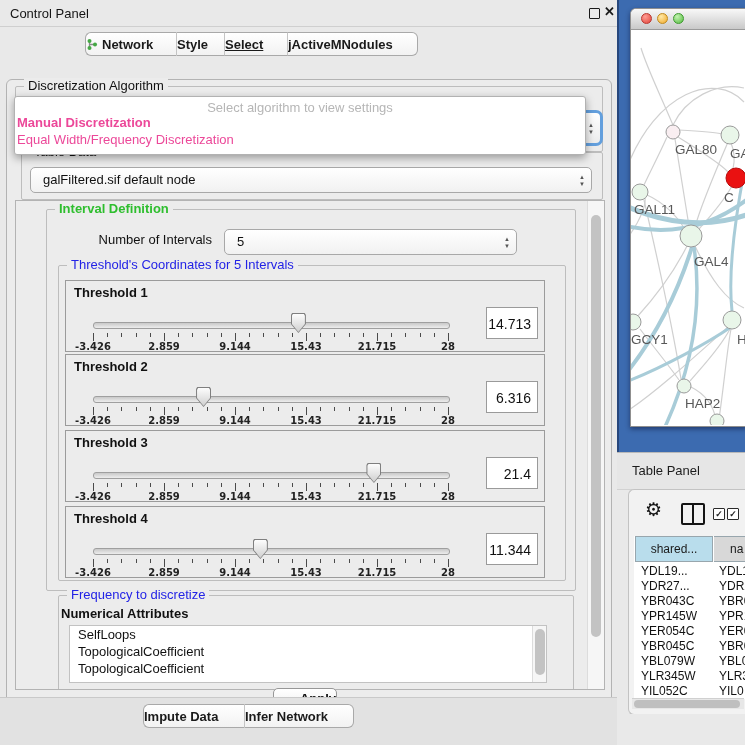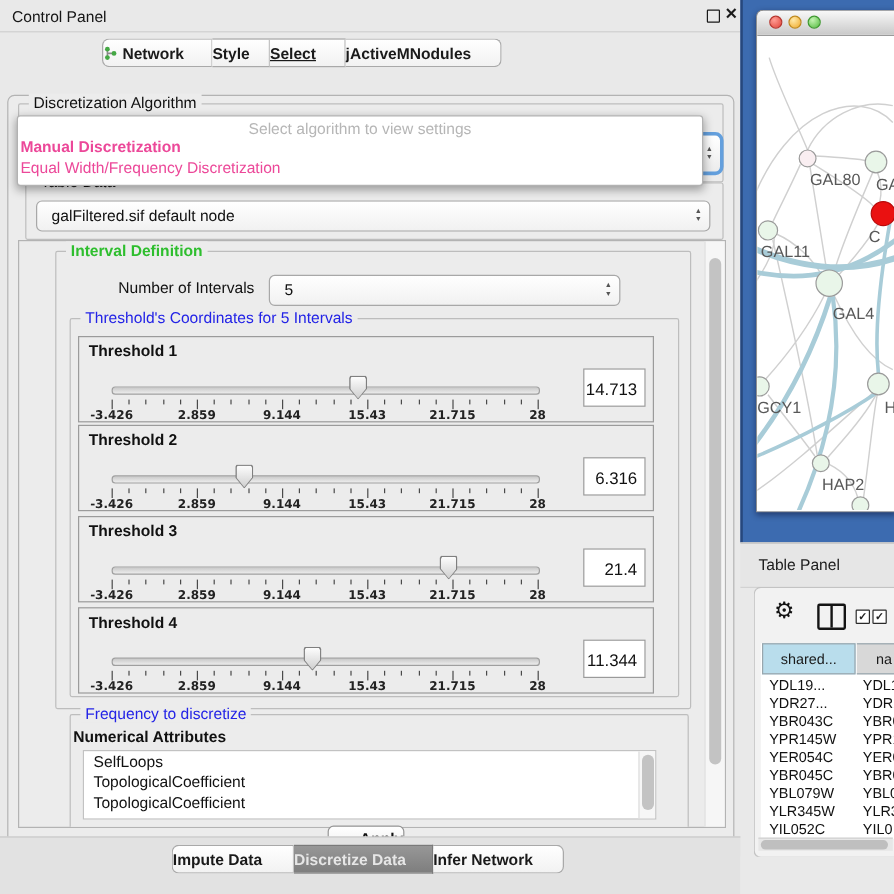--- a/index.html
+++ b/index.html
@@ -363,21 +363,20 @@
         <div class="vthumb" style="left:3px;top:14px;height:422px;"></div>
       </div>
     </div>
 
     <div class="abs" id="apply-btn">Apply</div>
   </div>
 
   <div class="abs" id="bottombar"></div>
   <div class="abs segbar" id="bottomtabs" style="left:143px;top:704px;">
       <div class="seg" style="width: 102px;">Impute Data</div>
-      <div class="seg sel" style="width: 116px;">Discretize Data</div>
       <div class="seg" style="width: 109px;">Infer Network</div>
     </div>
 
   <div class="abs" id="rightblue"></div>
   <div class="abs" id="macwindow">
     <div id="mw-titlebar">
       <div class="light" id="light-red"></div>
       <div class="light" id="light-yellow"></div>
       <div class="light" id="light-green"></div>
     </div>

